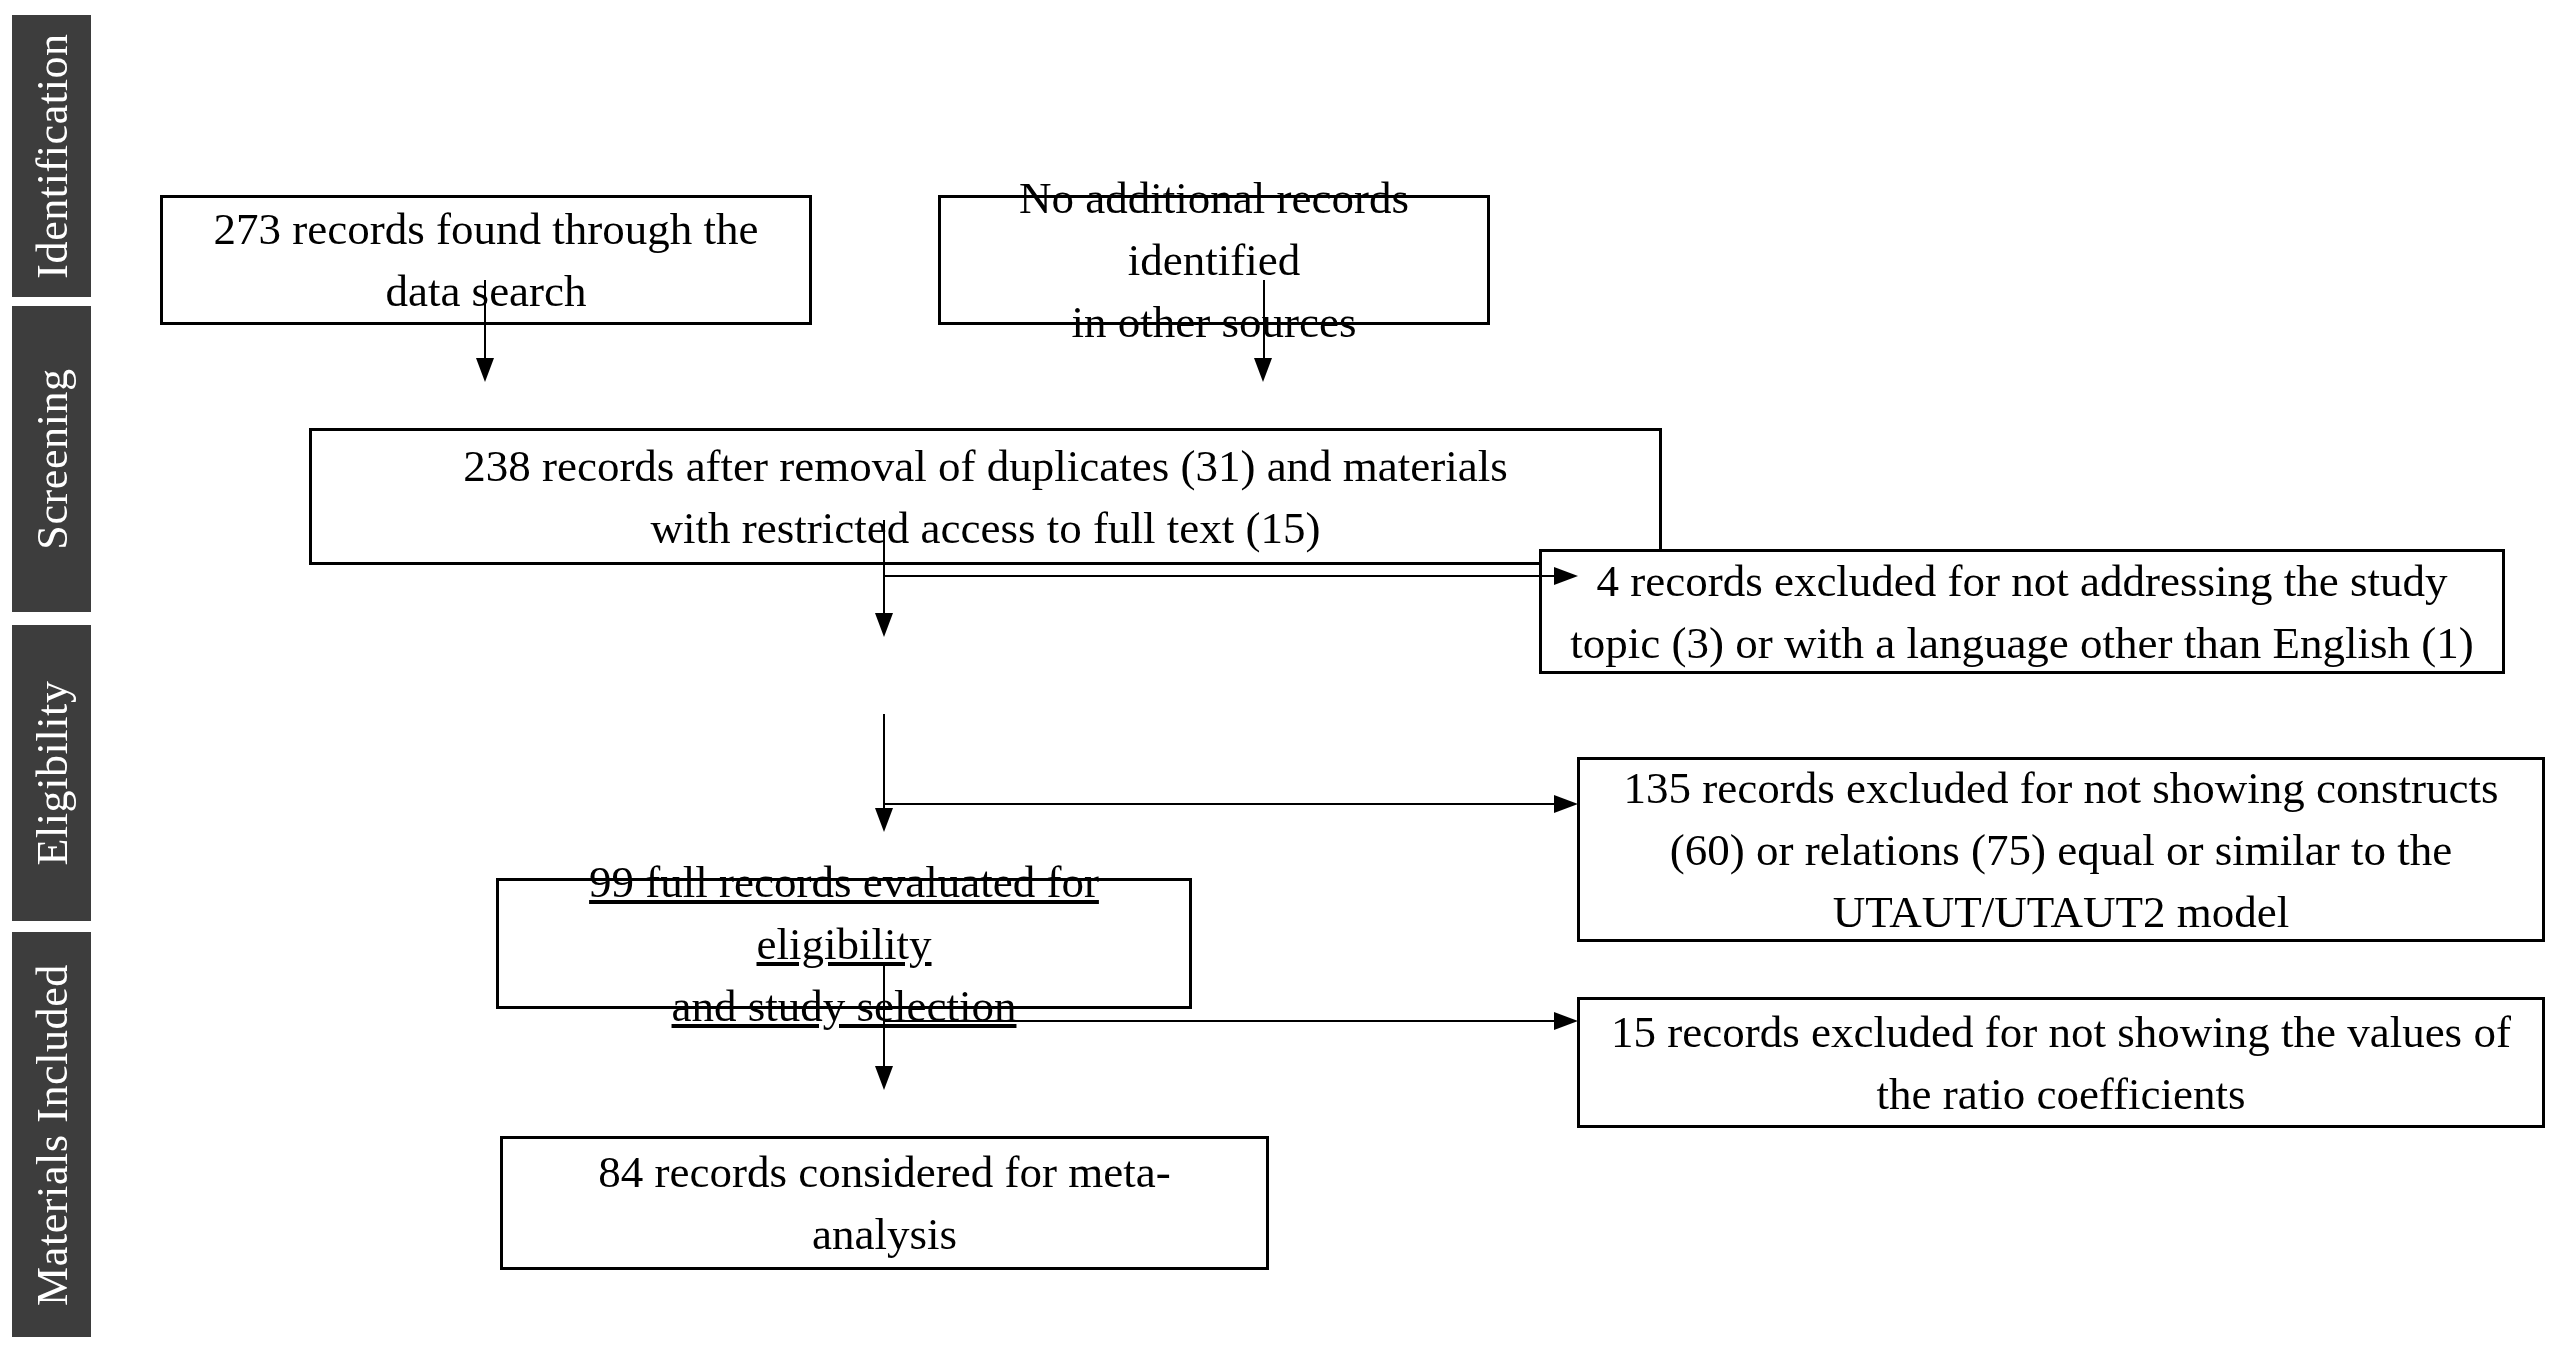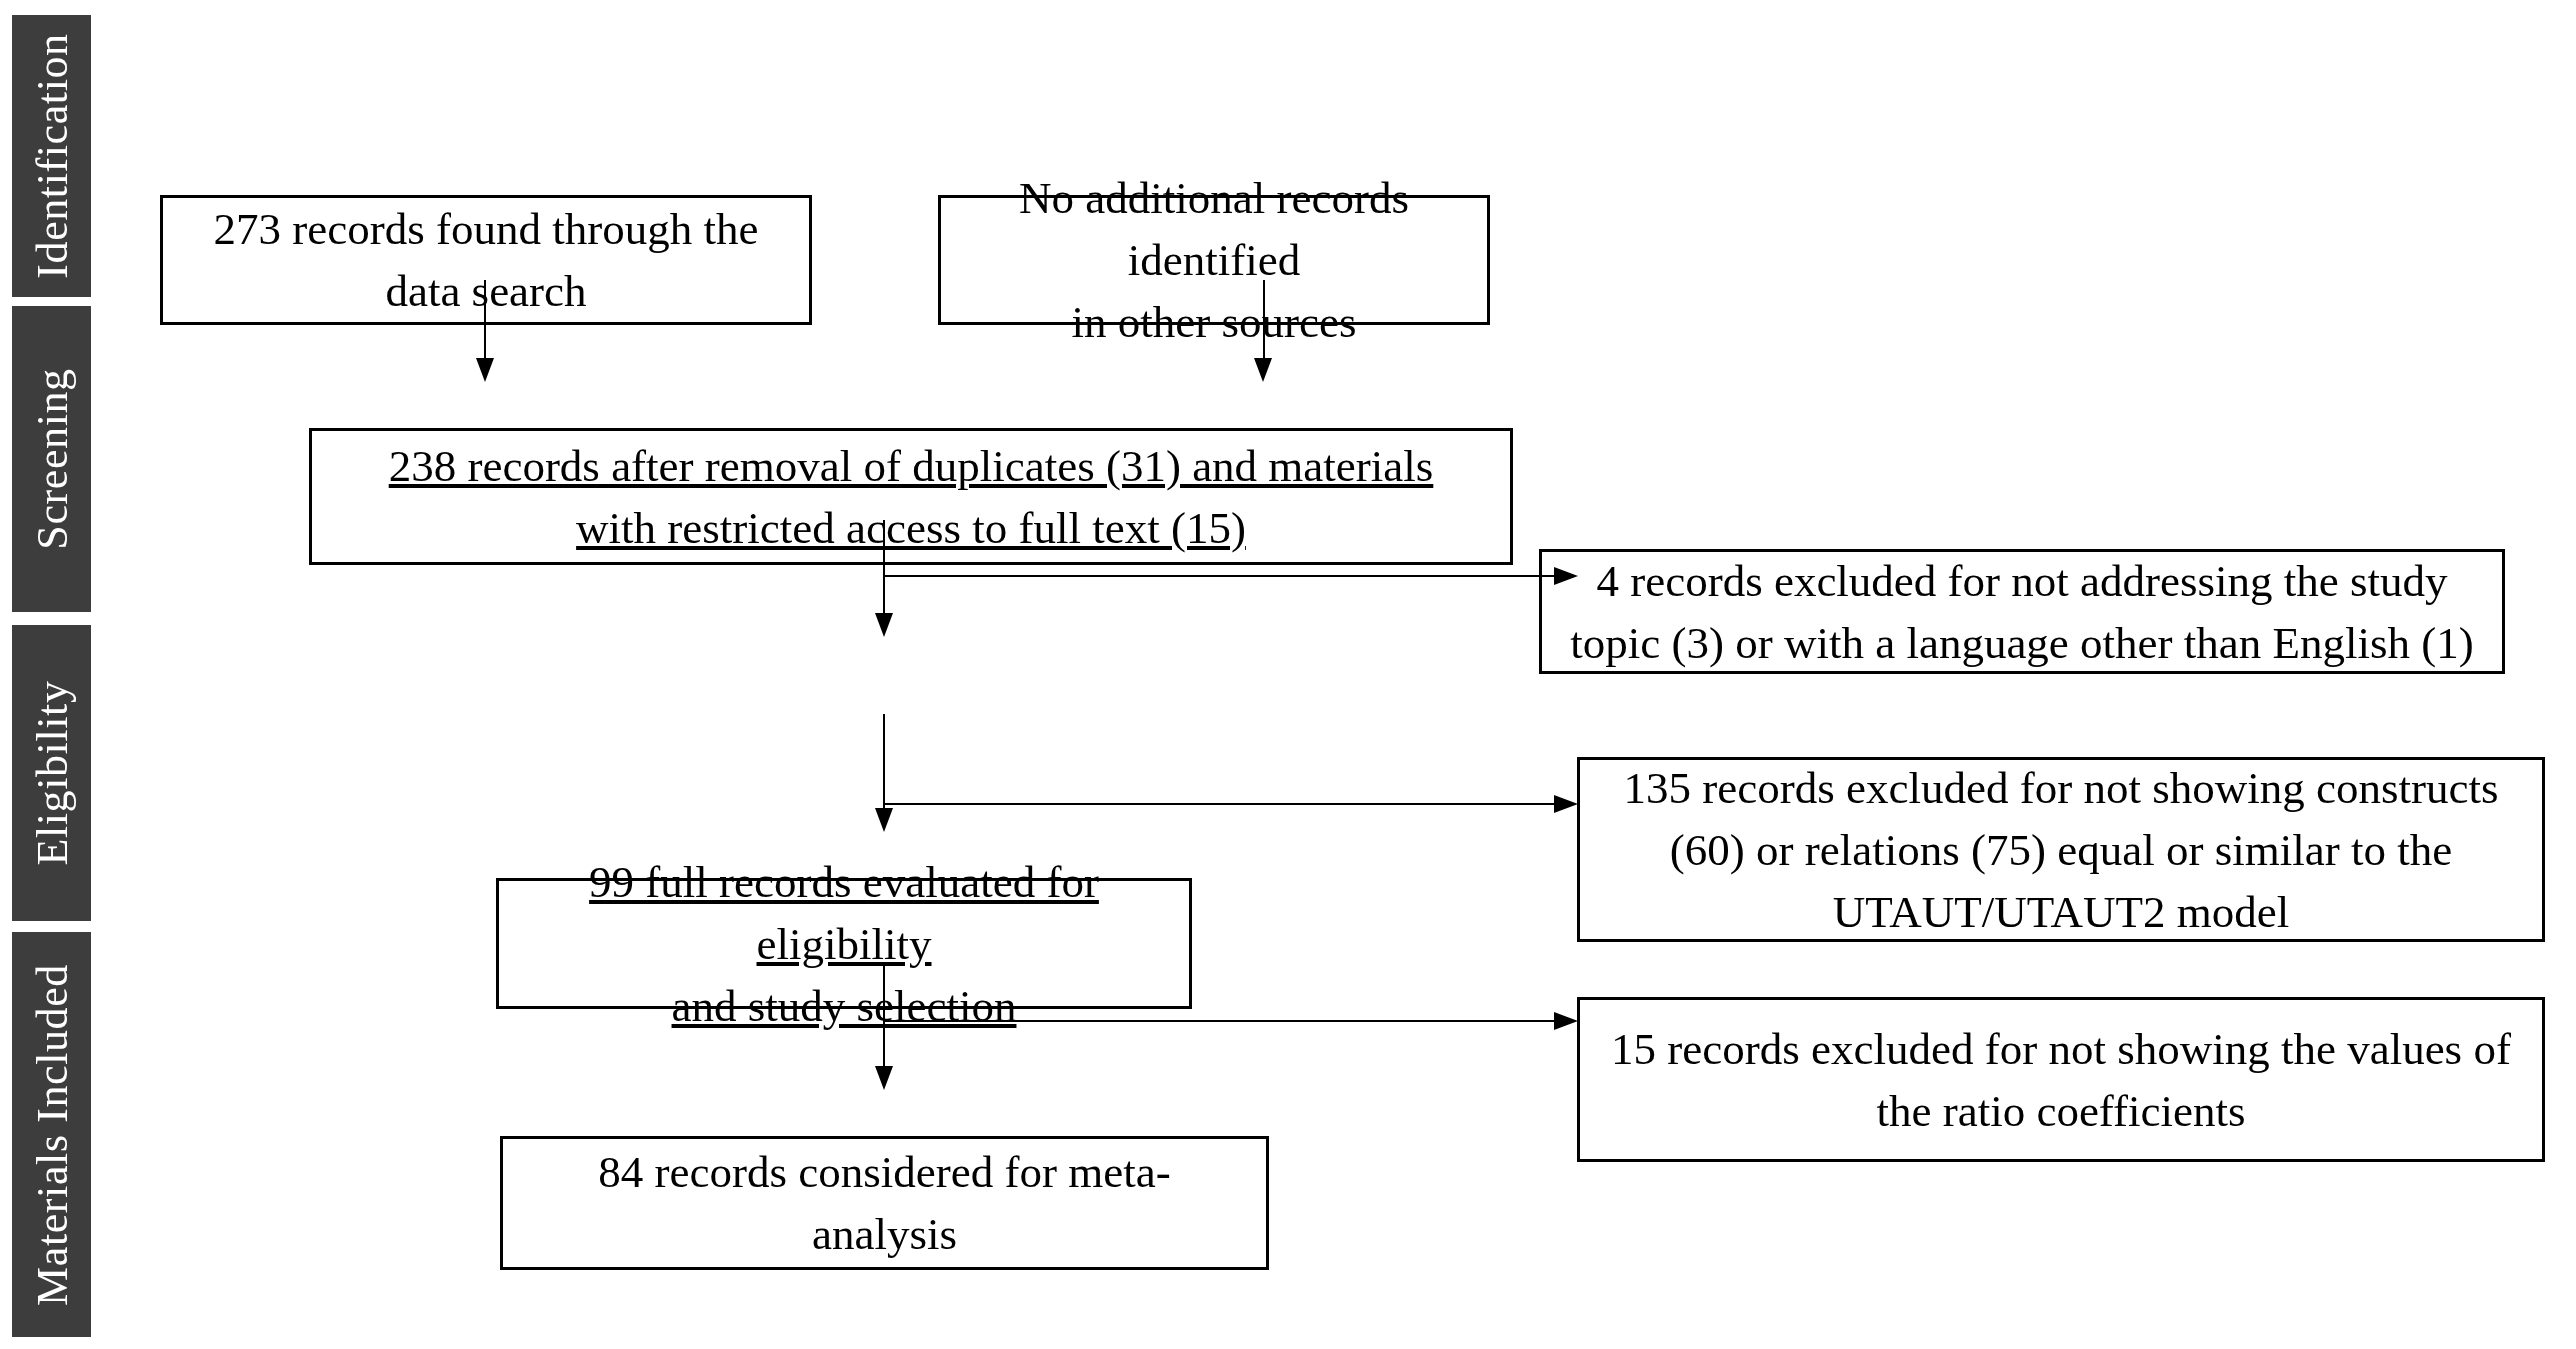--- a/index.html
+++ b/index.html
@@ -91,35 +91,35 @@
   <div class="stage" style="top:932px; height:405px;">
     <span class="vtext">Materials Included</span>
   </div>
 
   <div class="node" style="left:160px; top:150px; width:652px; height:130px;">273 records found through the
 data search</div>
 
   <div class="node" style="left:938px; top:150px; width:552px; height:130px;">No additional records identified
 in other sources</div>
 
-  <div class="node" style="left:309px; top:383px; width:1204px; height:137px;text-decoration:underline;">238 records after removal of duplicates (31) and materials
+  <div class="node" style="left:309px; top:383px; width:1353px; height:137px;">238 records after removal of duplicates (31) and materials
 with restricted access to full text (15)</div>
 
   <div class="node" style="left:1539px; top:504px; width:966px; height:125px;">4 records excluded for not addressing the study
 topic (3) or with a language other than English (1)</div>
 
 
   <div class="node" style="left:1577px; top:712px; width:968px; height:185px;">135 records excluded for not showing constructs
 (60) or relations (75) equal or similar to the
 UTAUT/UTAUT2 model</div>
 
   <div class="node" style="left:496px; top:833px; width:696px; height:131px;text-decoration:underline;">99 full records evaluated for eligibility
 and study selection</div>
 
-  <div class="node" style="left:1577px; top:952px; width:968px; height:165px;">15 records excluded for not showing the values of
+  <div class="node" style="left:1577px; top:952px; width:968px; height:131px;">15 records excluded for not showing the values of
 the ratio coefficients</div>
 
   <div class="node" style="left:500px; top:1091px; width:769px; height:134px;">84 records considered for meta-
 analysis</div>
 
   <div class="vline" style="left:484px; top:280px; height:79px;"></div>
   <div class="arrowhead-down" style="left:476px; top:358px;"></div>
 
   <div class="vline" style="left:1263px; top:280px; height:79px;"></div>
   <div class="arrowhead-down" style="left:1254px; top:358px;"></div>

